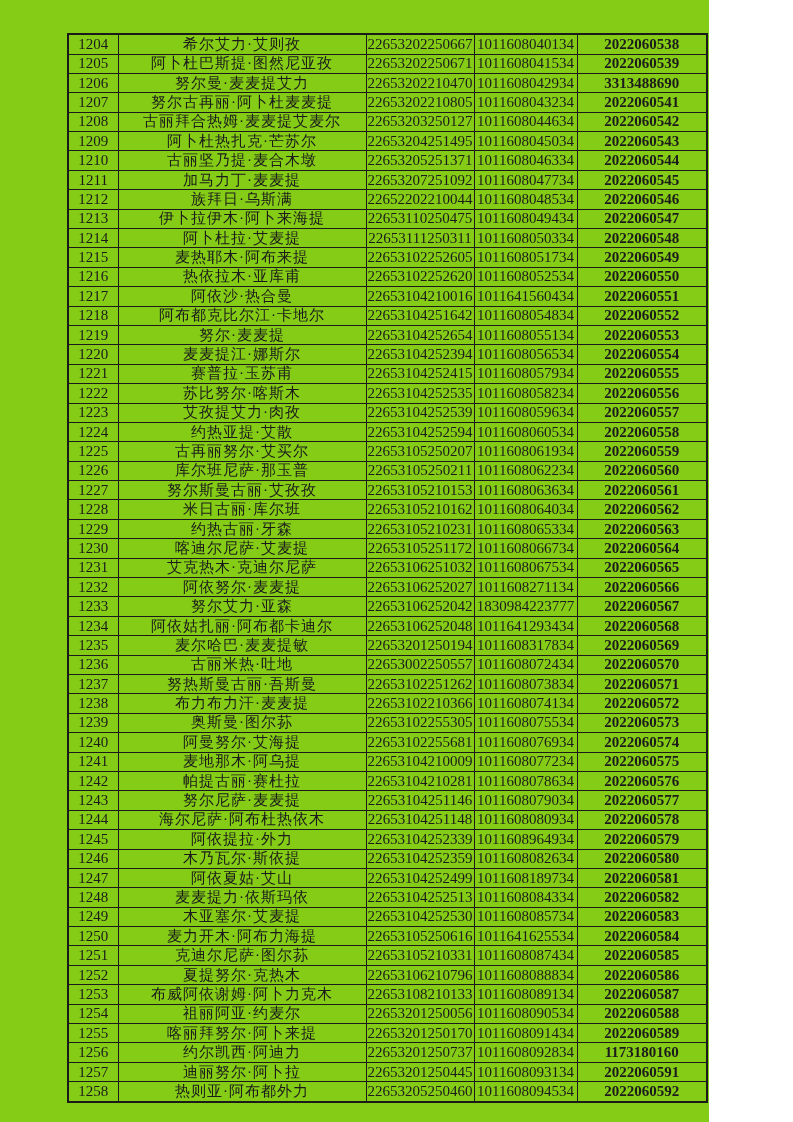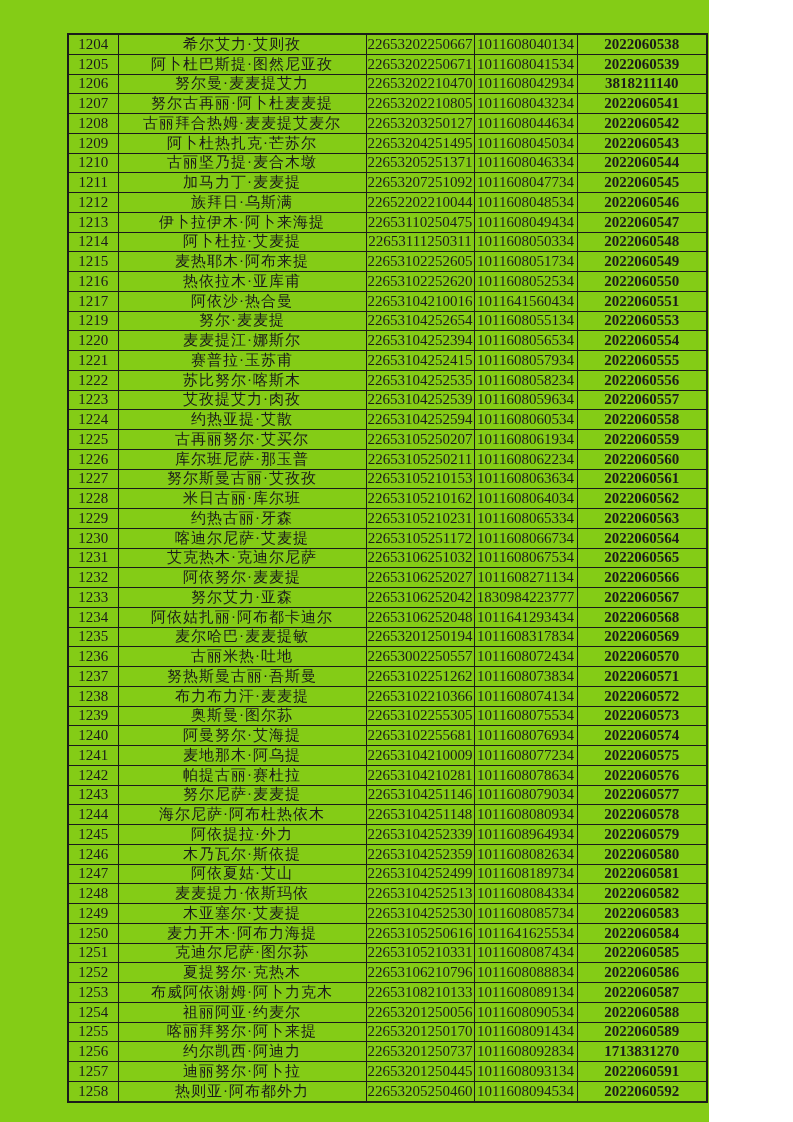--- a/index.html
+++ b/index.html
@@ -71,21 +71,21 @@
           <td class="c1">阿卜杜巴斯提·图然尼亚孜</td>
           <td class="c2">22653202250671</td>
           <td class="c3">1011608041534</td>
           <td class="c4">2022060539</td>
         </tr>
         <tr>
           <td class="c0">1206</td>
           <td class="c1">努尔曼·麦麦提艾力</td>
           <td class="c2">22653202210470</td>
           <td class="c3">1011608042934</td>
-          <td class="c4">3818211140</td>
+          <td class="c4">3313488690</td>
         </tr>
         <tr>
           <td class="c0">1207</td>
           <td class="c1">努尔古再丽·阿卜杜麦麦提</td>
           <td class="c2">22653202210805</td>
           <td class="c3">1011608043234</td>
           <td class="c4">2022060541</td>
         </tr>
         <tr>
           <td class="c0">1208</td>
@@ -151,20 +151,27 @@
           <td class="c4">2022060550</td>
         </tr>
         <tr>
           <td class="c0">1217</td>
           <td class="c1">阿依沙·热合曼</td>
           <td class="c2">22653104210016</td>
           <td class="c3">1011641560434</td>
           <td class="c4">2022060551</td>
         </tr>
         <tr>
+          <td class="c0">1218</td>
+          <td class="c1">阿布都克比尔江·卡地尔</td>
+          <td class="c2">22653104251642</td>
+          <td class="c3">1011608054834</td>
+          <td class="c4">2022060552</td>
+        </tr>
+        <tr>
           <td class="c0">1219</td>
           <td class="c1">努尔·麦麦提</td>
           <td class="c2">22653104252654</td>
           <td class="c3">1011608055134</td>
           <td class="c4">2022060553</td>
         </tr>
         <tr>
           <td class="c0">1220</td>
           <td class="c1">麦麦提江·娜斯尔</td>
           <td class="c2">22653104252394</td>
@@ -414,21 +421,21 @@
           <td class="c1">喀丽拜努尔·阿卜来提</td>
           <td class="c2">22653201250170</td>
           <td class="c3">1011608091434</td>
           <td class="c4">2022060589</td>
         </tr>
         <tr>
           <td class="c0">1256</td>
           <td class="c1">约尔凯西·阿迪力</td>
           <td class="c2">22653201250737</td>
           <td class="c3">1011608092834</td>
-          <td class="c4">1713831270</td>
+          <td class="c4">1173180160</td>
         </tr>
         <tr>
           <td class="c0">1257</td>
           <td class="c1">迪丽努尔·阿卜拉</td>
           <td class="c2">22653201250445</td>
           <td class="c3">1011608093134</td>
           <td class="c4">2022060591</td>
         </tr>
         <tr>
           <td class="c0">1258</td>

